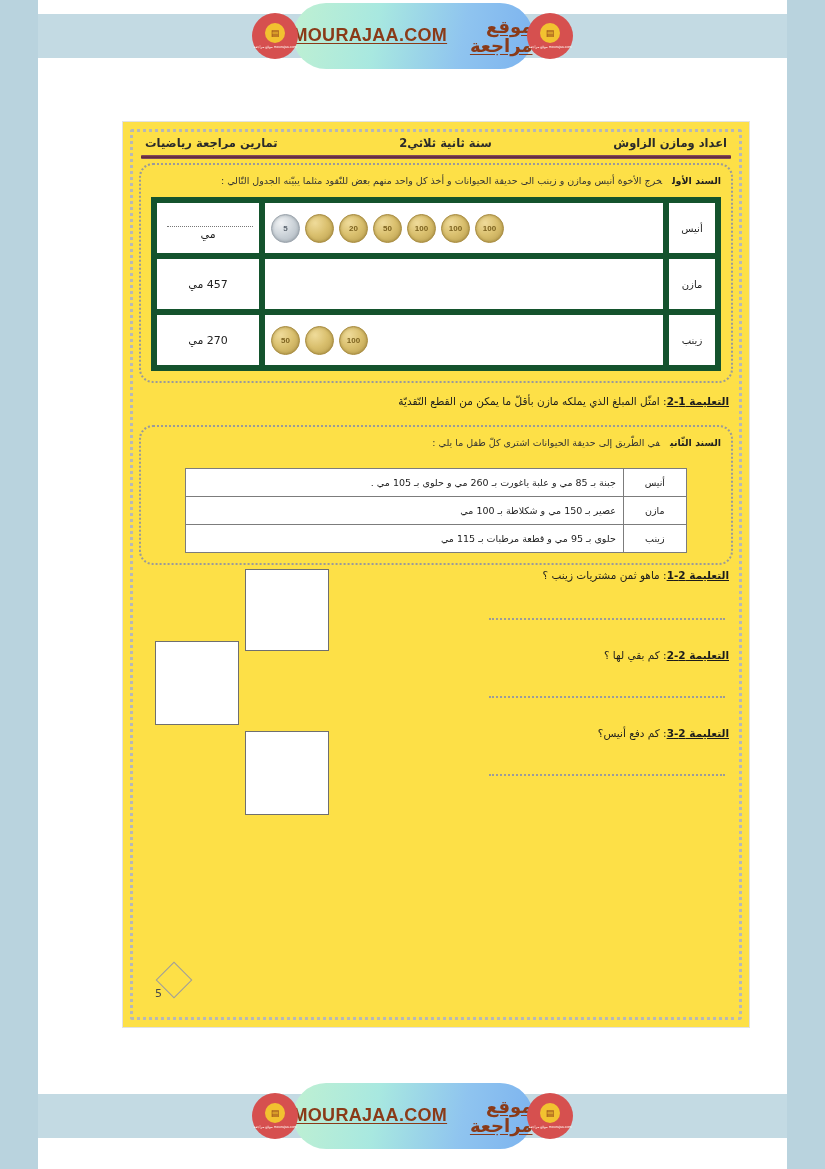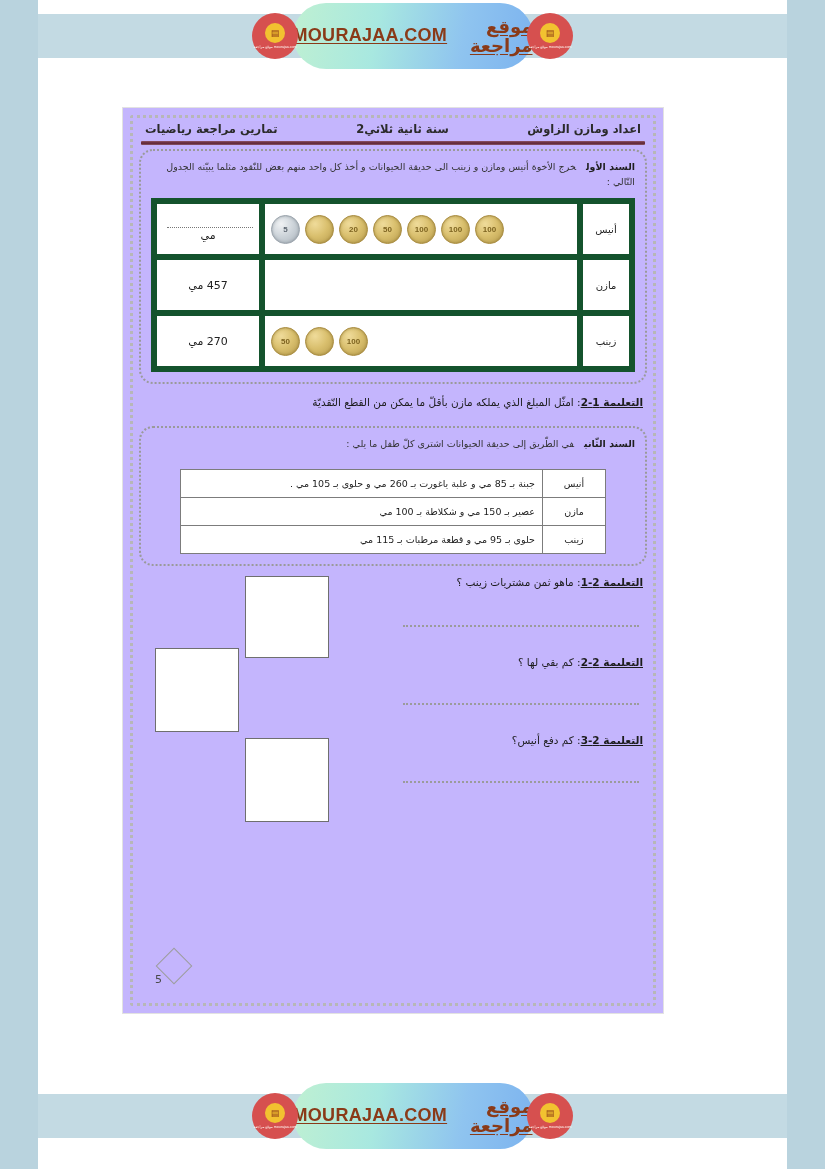--- a/index.html
+++ b/index.html
@@ -58,22 +58,22 @@
     font-size:9px;color:#8a3a18;
   }
   .logo-cap{
     margin-top:2px;font-size:3.6px;color:#fff7f2;text-align:center;
     font-family:"Liberation Sans",sans-serif;line-height:1.25;
     direction:ltr;
   }
 
   
   .page{
-    position:absolute;left:122px;top:107px;width:542px;height:907px;
-    background:#c4b5fd;
+    position:absolute;left:122px;top:121px;width:628px;height:907px;
+    background:#fde047;
     border:1px solid #e2e2e2;
     box-sizing:border-box;
   }
   .frame{
     position:absolute;left:7px;top:7px;right:7px;bottom:7px;
     border:3px dotted #b7b7b7;border-radius:3px;
     pointer-events:none;
   }
   .page-inner{position:absolute;left:16px;top:14px;right:16px;bottom:12px;}
 
@@ -198,21 +198,21 @@
   table.buys{width:88%;}
   table.buys td{
     border:1px solid #7c7c7c;height:23px;
     font-family:"DejaVu Sans","Liberation Sans",sans-serif;
     font-size:9.5px;color:#1c1c1c;padding:2px 7px;direction:rtl;
   }
   td.b-who{width:48px;text-align:center;}
   td.b-items{}
 
   
-  .answers{position:relative;height:262px;margin-top:10px;}
+  .answers{position:relative;height:262px;margin-top:4px;}
   .q{
     position:absolute;right:4px;width:260px;text-align:right;direction:rtl;
     font-family:"DejaVu Sans","Liberation Sans",sans-serif;
     font-size:10.5px;color:#1c1c1c;
   }
   .q b{text-decoration:underline;font-weight:bold;}
   .dotline{
     position:absolute;right:8px;width:236px;height:1px;
     border-bottom:2px dotted #9b9b9b;
   }

